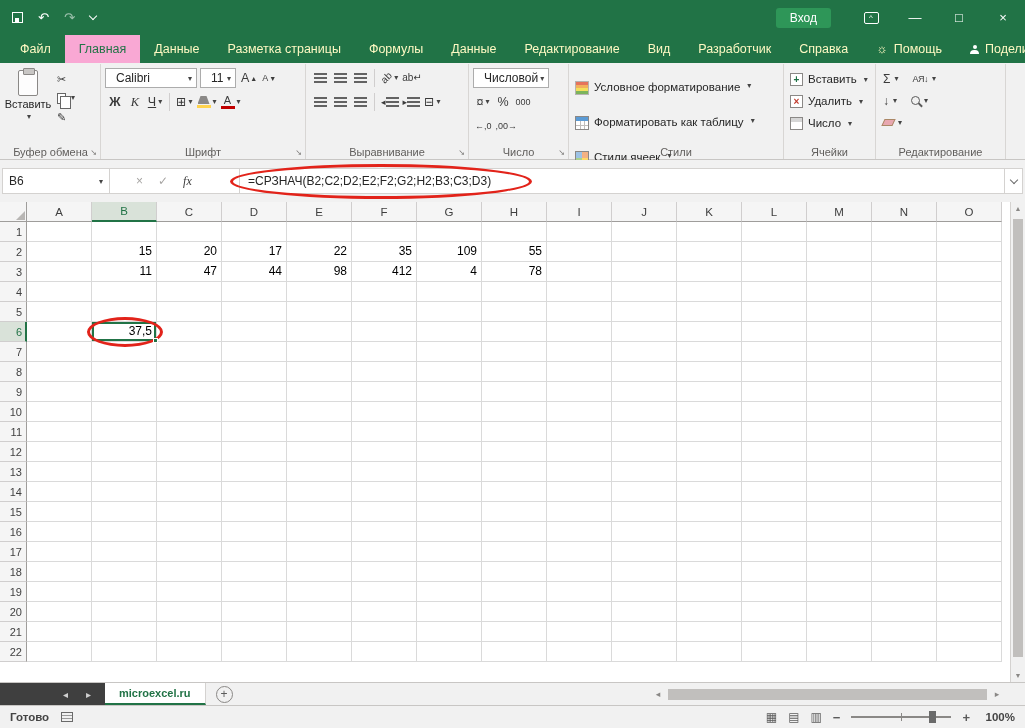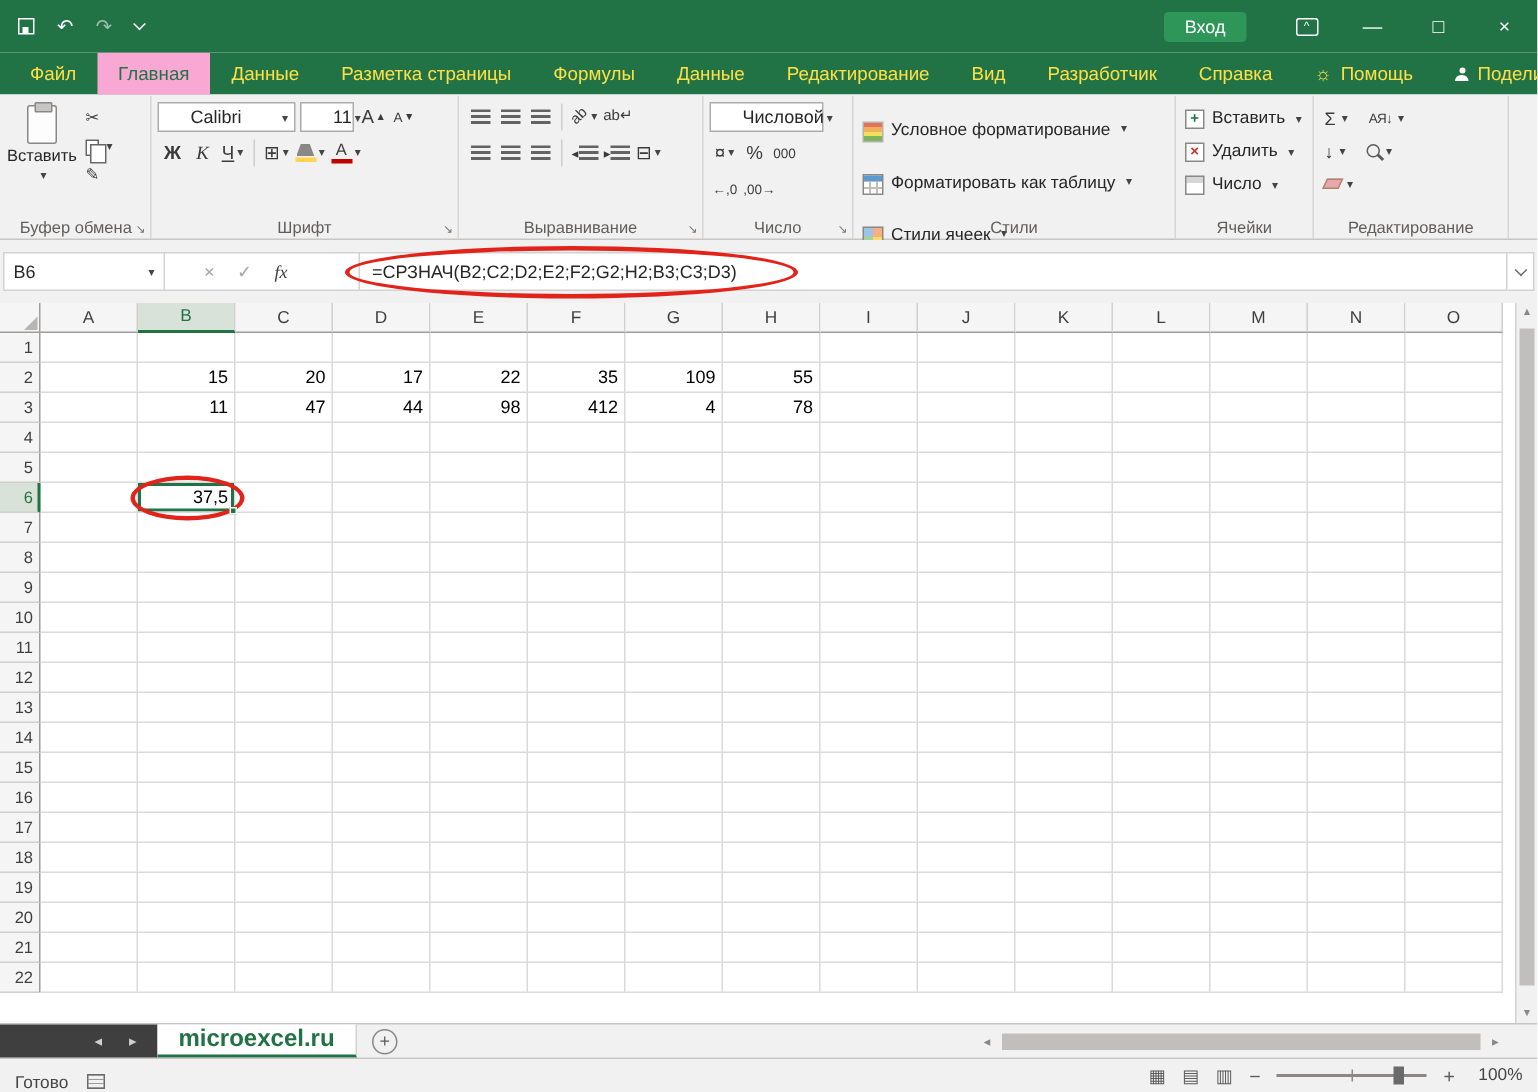--- a/index.html
+++ b/index.html
@@ -24,37 +24,37 @@
   .chev{display:inline-block;width:6px;height:6px;border-right:1.6px solid #fff;border-bottom:1.6px solid #fff;transform:rotate(45deg);margin-top:-3px;}
   .chev.gray{border-color:#6a6a6a;}
   .title{position:absolute;left:200px;right:200px;top:0;height:35px;line-height:35px;text-align:center;font-size:13px;pointer-events:none;}
   .tb-right{margin-left:auto;display:flex;align-items:center;height:100%;z-index:2;}
   .signin{background:#2e9658;border-radius:3px;padding:3px 14px;margin-right:18px;font-size:12px;}
   .winbtn{width:44px;height:35px;display:flex;align-items:center;justify-content:center;font-size:13px;}
   .ribbox{width:15px;height:12px;border:1px solid #fff;border-radius:2px;font-size:8px;line-height:10px;text-align:center;display:block;}
 
   
   .tabsrow{height:28px;background:var(--excel-green);display:flex;align-items:stretch;padding-left:6px;}
-  .tab{color:#fde047;font-size:12.5px;padding:0 14px;display:flex;align-items:center;gap:6px;white-space:nowrap;}
+  .tab{color:#fef9c3;font-size:12.5px;padding:0 14px;display:flex;align-items:center;gap:6px;white-space:nowrap;}
   .tab.active{background:#f9a8d4;color:var(--excel-green);}
   .tabs-right{margin-left:auto;display:flex;padding-right:6px;}
   .ic-person{width:9px;height:9px;position:relative;display:inline-block;}
   .ic-person::before{content:'';position:absolute;top:0;left:2.5px;width:4px;height:4px;border-radius:50%;background:#fff;}
   .ic-person::after{content:'';position:absolute;bottom:0;left:0;width:9px;height:4px;border-radius:4px 4px 0 0;background:#fff;}
 
   
   .ribbon{height:97px;background:#f1f1f1;border-bottom:1px solid #c8c6c4;display:flex;padding:1px 0 0 1px;}
   .group{position:relative;height:100%;border-right:1px solid #d8d6d4;padding:4px 3px 16px 4px;flex-shrink:0;}
   .glabel{position:absolute;bottom:1px;left:0;right:0;text-align:center;font-size:11px;color:#605e5c;white-space:nowrap;}
   .launcher{position:absolute;right:3px;bottom:2px;font-size:8px;color:#7a7876;}
   .gbody{display:flex;}
   .col{flex-direction:column;}
   .row{display:flex;align-items:center;}
   .mb2{margin-bottom:4px;}
-  .combo{background:#fff;border:1px solid #acacac;height:20px;display:flex;align-items:center;padding:0 4px 0 21px;font-size:12px;justify-content:space-between;margin-right:3px;}
+  .combo{background:#fff;border:1px solid #acacac;height:20px;display:flex;align-items:center;padding:0 4px 0 10px;font-size:12px;justify-content:space-between;margin-right:3px;}
   .dd{font-size:8px;color:#444;margin-left:2px;}
   .sbtn{min-width:20px;height:20px;display:inline-flex;align-items:center;justify-content:center;font-size:12.5px;color:#3b3b3b;padding:0 2px;line-height:1;}
   .sbtn.b{font-weight:bold;}
   .sbtn.it{font-style:italic;font-family:"Liberation Serif",serif;}
   .sbtn.u span{text-decoration:underline;}
   .sbtn sup{font-size:7px;margin-left:1px;}
   .tiny{font-size:9px;}
   .vsep{width:1px;height:18px;background:#d0cece;margin:0 4px;display:inline-block;}
   
   .paste{width:46px;display:flex;flex-direction:column;align-items:center;gap:2px;padding-top:2px;}
@@ -123,28 +123,28 @@
   .cell-oval{position:absolute;left:-5px;top:-5px;width:76px;height:30px;border:3px solid var(--annotation-red);border-radius:50%;z-index:8;pointer-events:none;}
   .fill-handle{position:absolute;right:-2px;bottom:-2px;width:5px;height:5px;background:var(--excel-green);border:1px solid #fff;z-index:9;}
   .vscroll{width:15px;background:#f1f1f1;border-left:1px solid #d4d2d0;position:relative;flex-shrink:0;}
   .varrow{position:absolute;top:3px;left:0;right:0;text-align:center;font-size:7px;color:#8a8886;}
   .varrow.bottom{top:auto;bottom:3px;}
   .vthumb{position:absolute;top:17px;bottom:25px;left:2px;right:2px;background:#c1bfbd;}
 
   
   .sheetbar{height:23px;background:#f1f1f1;border-top:1px solid #c8c6c4;display:flex;align-items:stretch;}
   .sheetnav{width:105px;background:#3f3f3f;display:flex;align-items:center;justify-content:flex-end;gap:18px;padding-right:14px;color:#d0d0d0;font-size:10px;}
-  .stab{background:#fff;border-right:1px solid #d4d2d0;border-bottom:2px solid var(--excel-green);padding:0 14px;display:flex;align-items:center;color:var(--excel-green);font-weight:bold;font-size:16px;}
+  .stab{background:#fff;border-right:1px solid #d4d2d0;border-bottom:2px solid var(--excel-green);padding:0 14px;display:flex;align-items:center;color:var(--excel-green);font-weight:bold;font-size:11px;}
   .addsheet{width:17px;height:17px;border:1px solid #8a8886;border-radius:50%;color:#5b5b5b;display:flex;align-items:center;justify-content:center;font-size:12px;margin:auto 10px;line-height:1;}
   .hscroll{margin-left:auto;width:375px;display:flex;align-items:center;padding-right:20px;}
   .harrow{width:16px;text-align:center;font-size:9px;color:#8a8886;}
   .hthumb{flex:1;height:11px;background:#c1bfbd;margin:0 2px;}
 
   
-  .statusbar{height:23px;background:#f1f1f1;border-top:1px solid #c8c6c4;display:flex;padding:10px 10px;font-size:11.5px;color:#444;}
+  .statusbar{height:23px;background:#f1f1f1;border-top:1px solid #c8c6c4;display:flex;align-items:center;padding:10px 10px;font-size:11.5px;color:#444;font-weight:bold;}
   .ready{margin-right:12px;}
   .ic-macro{width:12px;height:10px;border:1px solid #6a6a6a;background:repeating-linear-gradient(to bottom,transparent 0 2px,#9a9a9a 2px 3px);display:inline-block;}
   .sb-right{margin-left:auto;display:flex;align-items:center;gap:11px;}
   .viewbtn{font-size:12px;color:#5b5b5b;}
   .zoomout,.zoomin{font-size:13px;color:#5b5b5b;}
   .ztrack{width:100px;height:2px;background:#8a8886;position:relative;display:inline-block;}
   .ztrack::before{content:'';position:absolute;left:50%;top:-3px;width:1px;height:8px;background:#8a8886;}
   .zthumb{position:absolute;left:78%;top:-5px;width:7px;height:12px;background:#6a6a6a;}
   .zoomlvl{min-width:34px;text-align:right;}
 </style>

